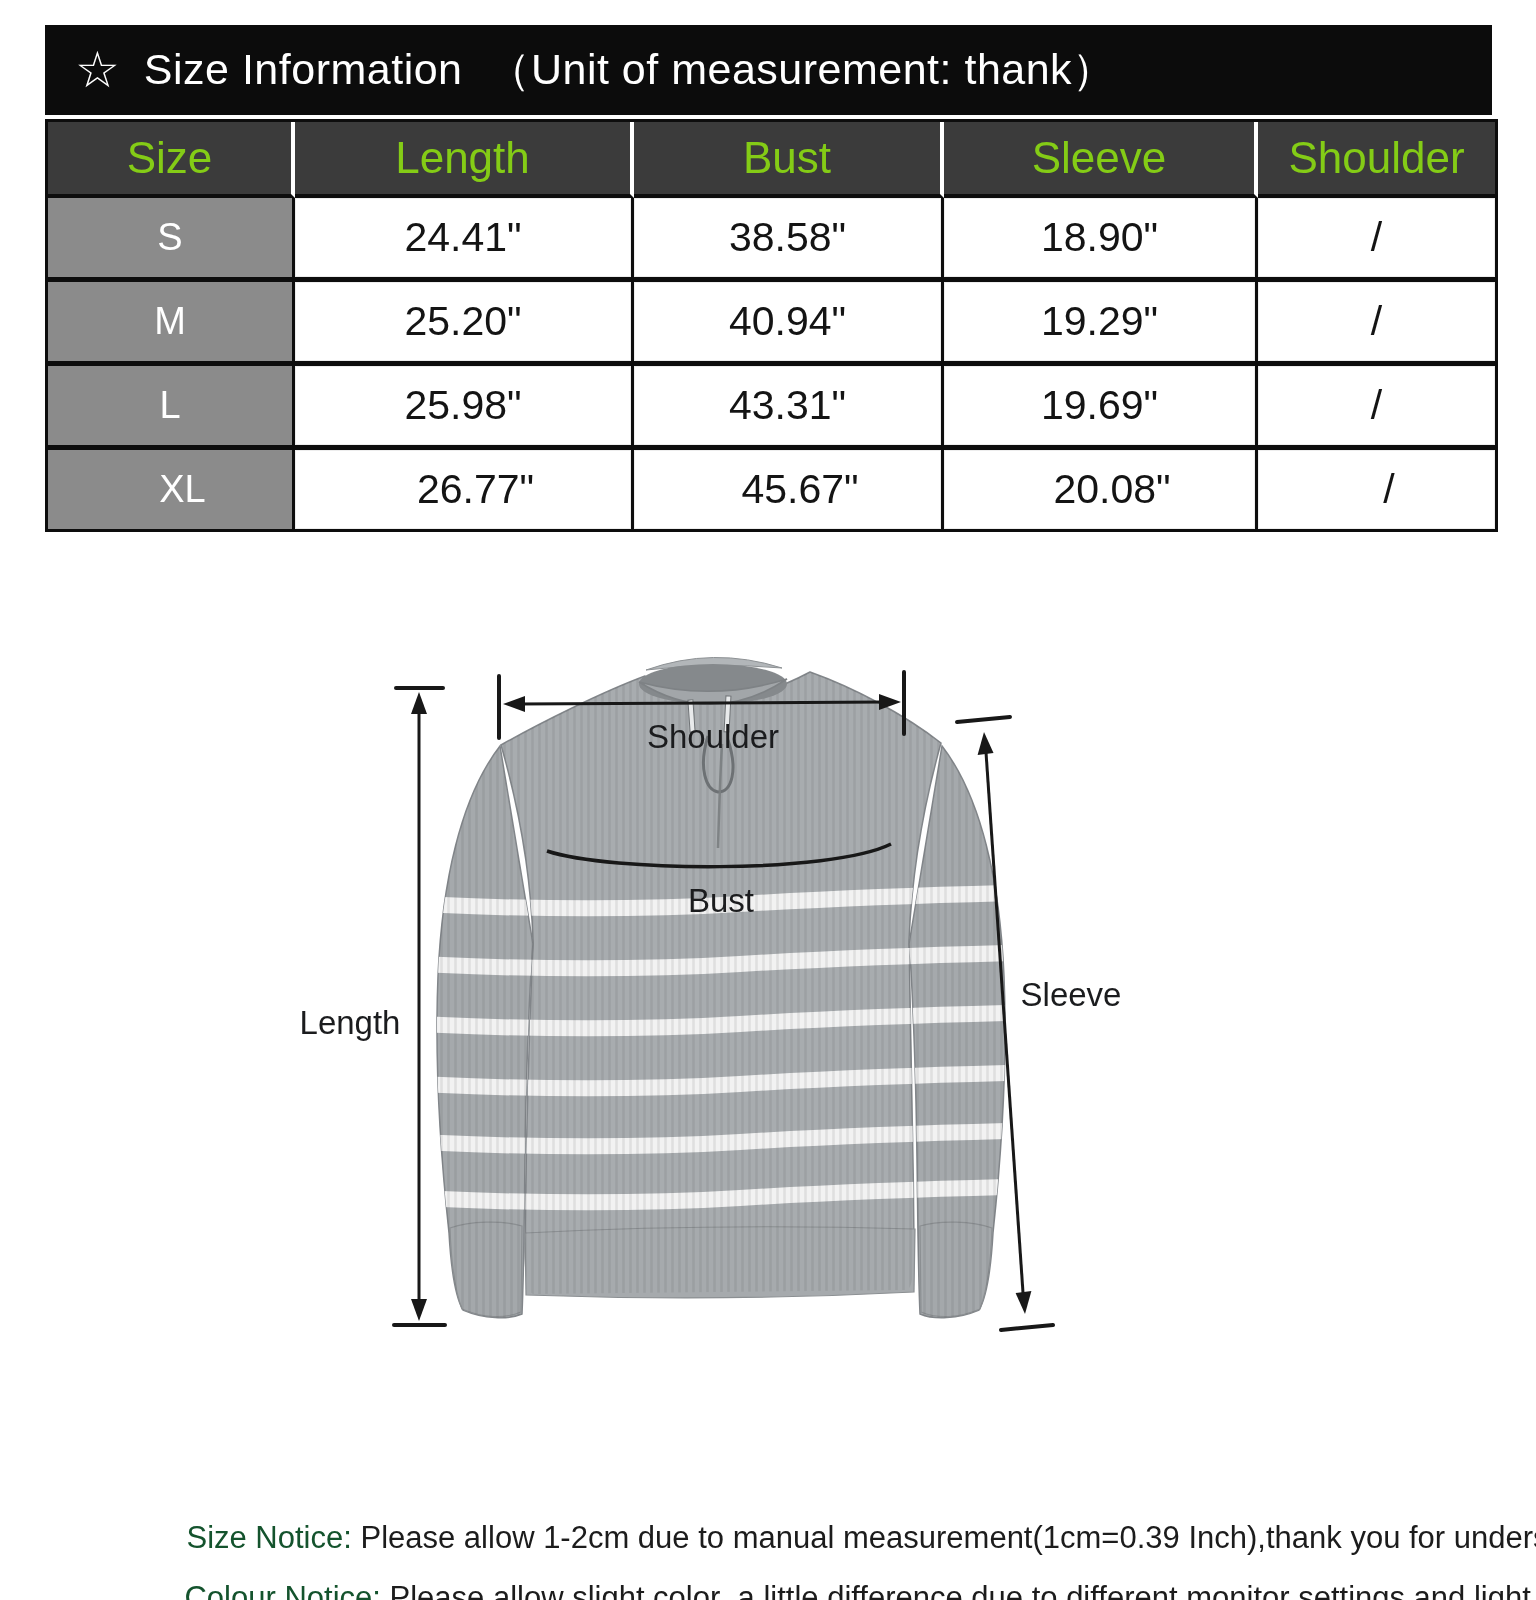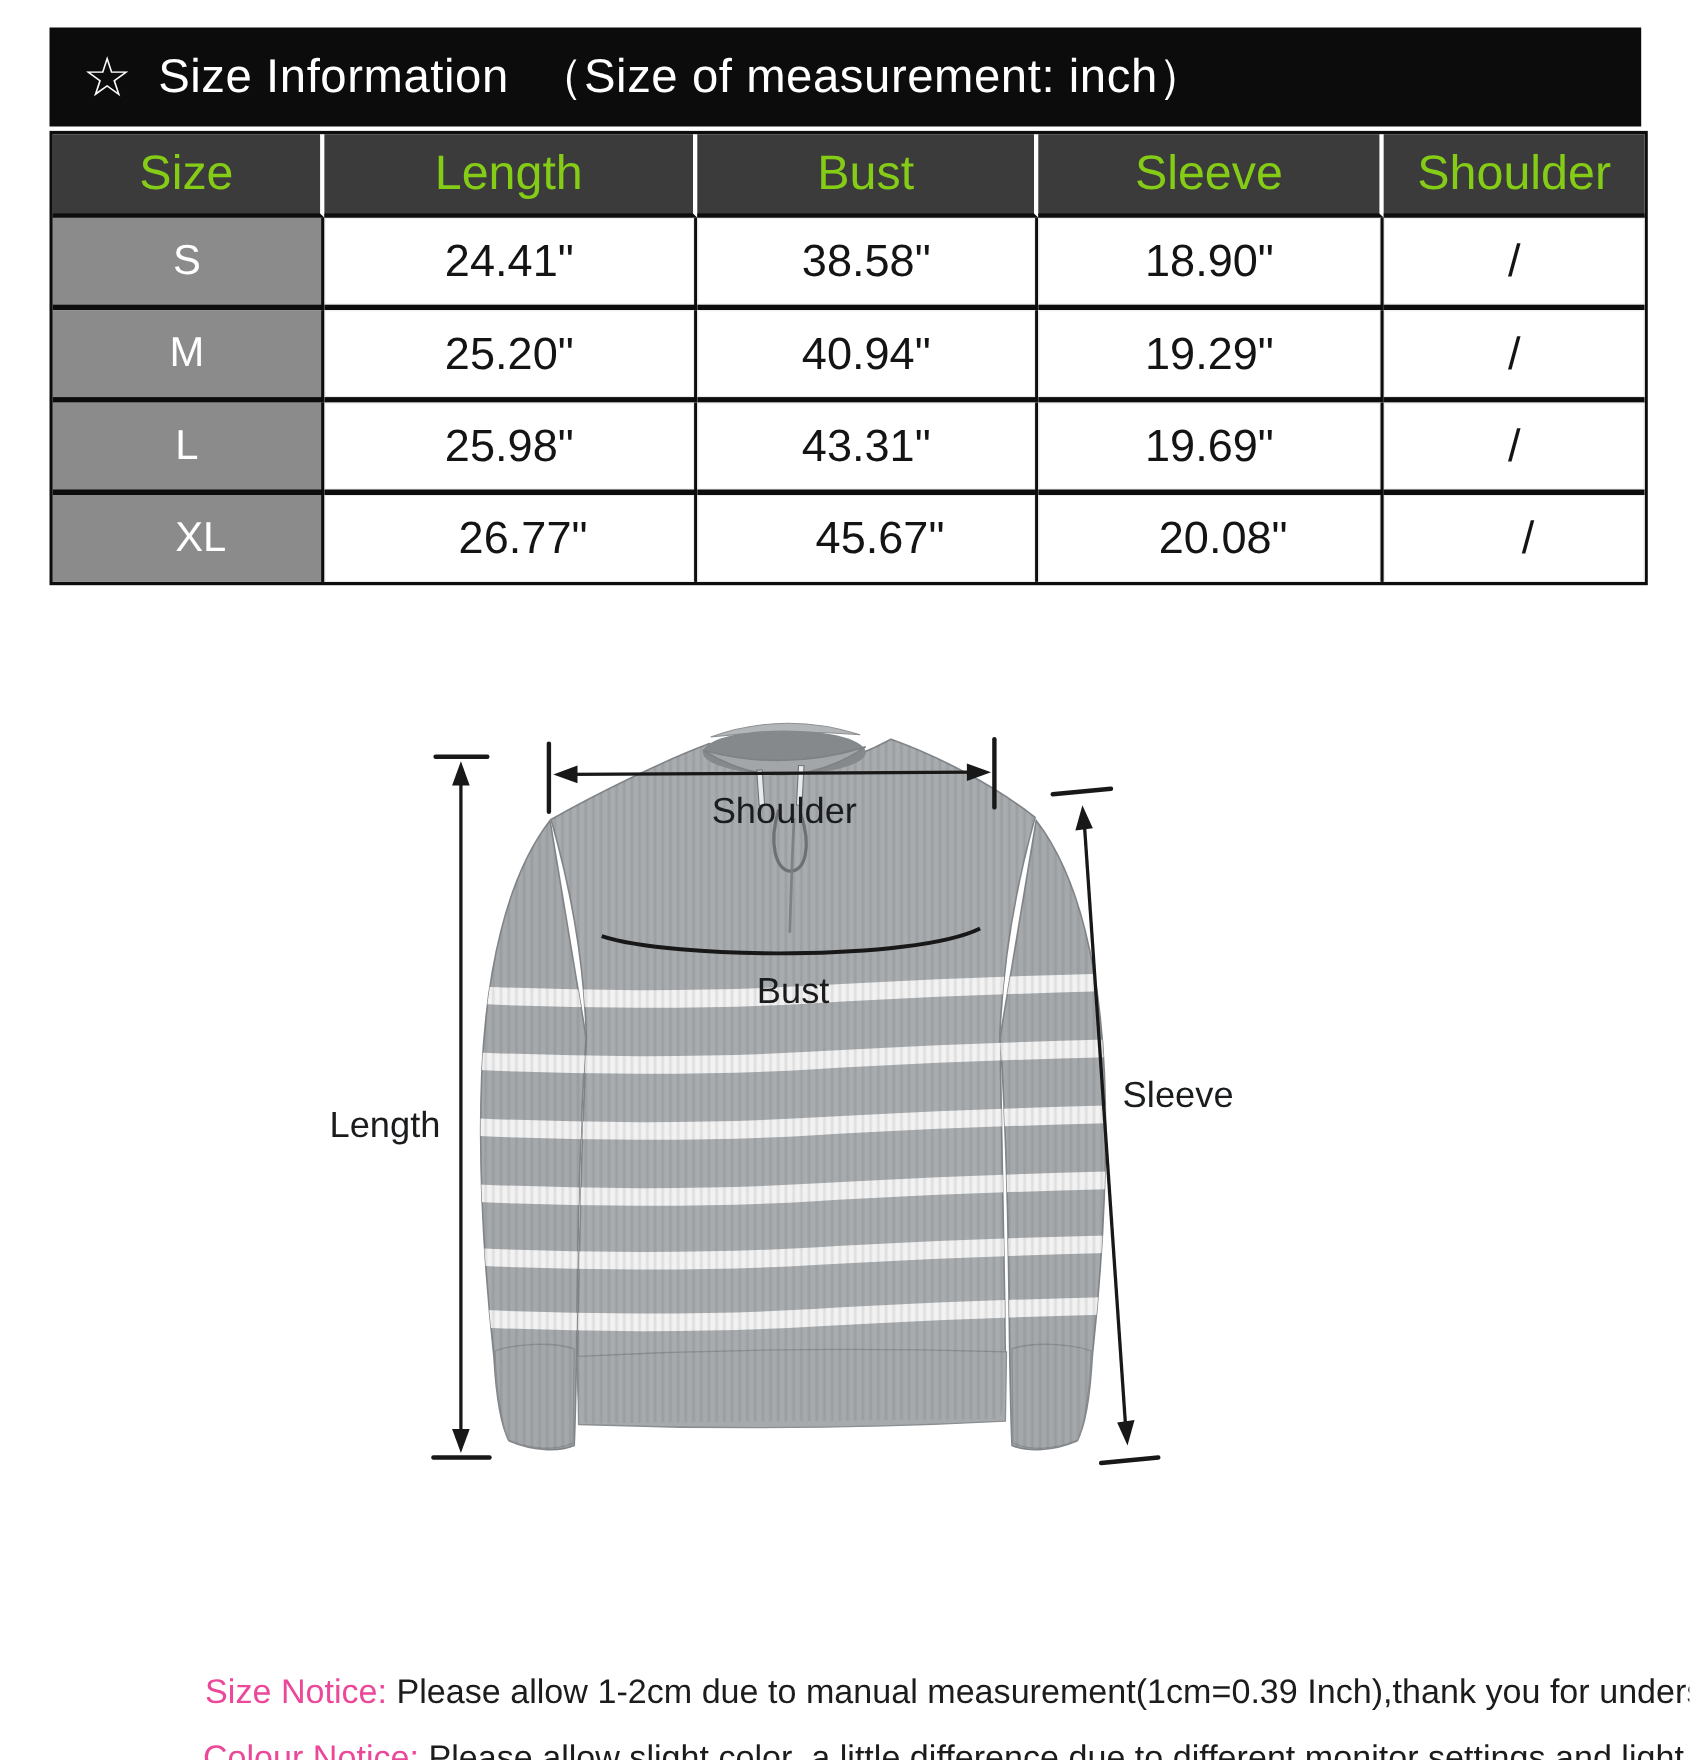--- a/index.html
+++ b/index.html
@@ -43,32 +43,32 @@
   }
   
   .diagram{position:absolute;left:270px;top:648px;width:870px;height:695px;}
   .diagram svg{display:block;width:870px;height:695px;}
   .dim-line{stroke:#181818;stroke-width:3;fill:none;}
   .dim-tick{stroke:#181818;stroke-width:4;fill:none;stroke-linecap:round;}
   .dim-head{fill:#181818;}
   .dim-label{font-family:"Liberation Sans",sans-serif;font-size:33px;fill:#1b1c1e;}
   
   .notice{position:absolute;font-size:31px;white-space:pre;color:#1c1c1c;}
-  .notice .notice-label{color:#ec4899;}
+  .notice .notice-label{color:#14532d;}
   .notice-size{left:152px;top:1484px;}
   .notice-colour{left:150px;top:1544px;}
 </style>
 </head>
 <body>
 
 <div class="canvas">
 
   <div class="title-bar">
     <span class="star">☆</span>
-    <span class="title-text">Size Information  （Size of measurement: inch）</span>
+    <span class="title-text">Size Information  （Unit of measurement: thank）</span>
   </div>
 
   <table class="size-table">
     <colgroup>
       <col style="width:247px">
         <col style="width:339px">
         <col style="width:310px">
         <col style="width:314px">
         <col style="width:237px">
     </colgroup>

